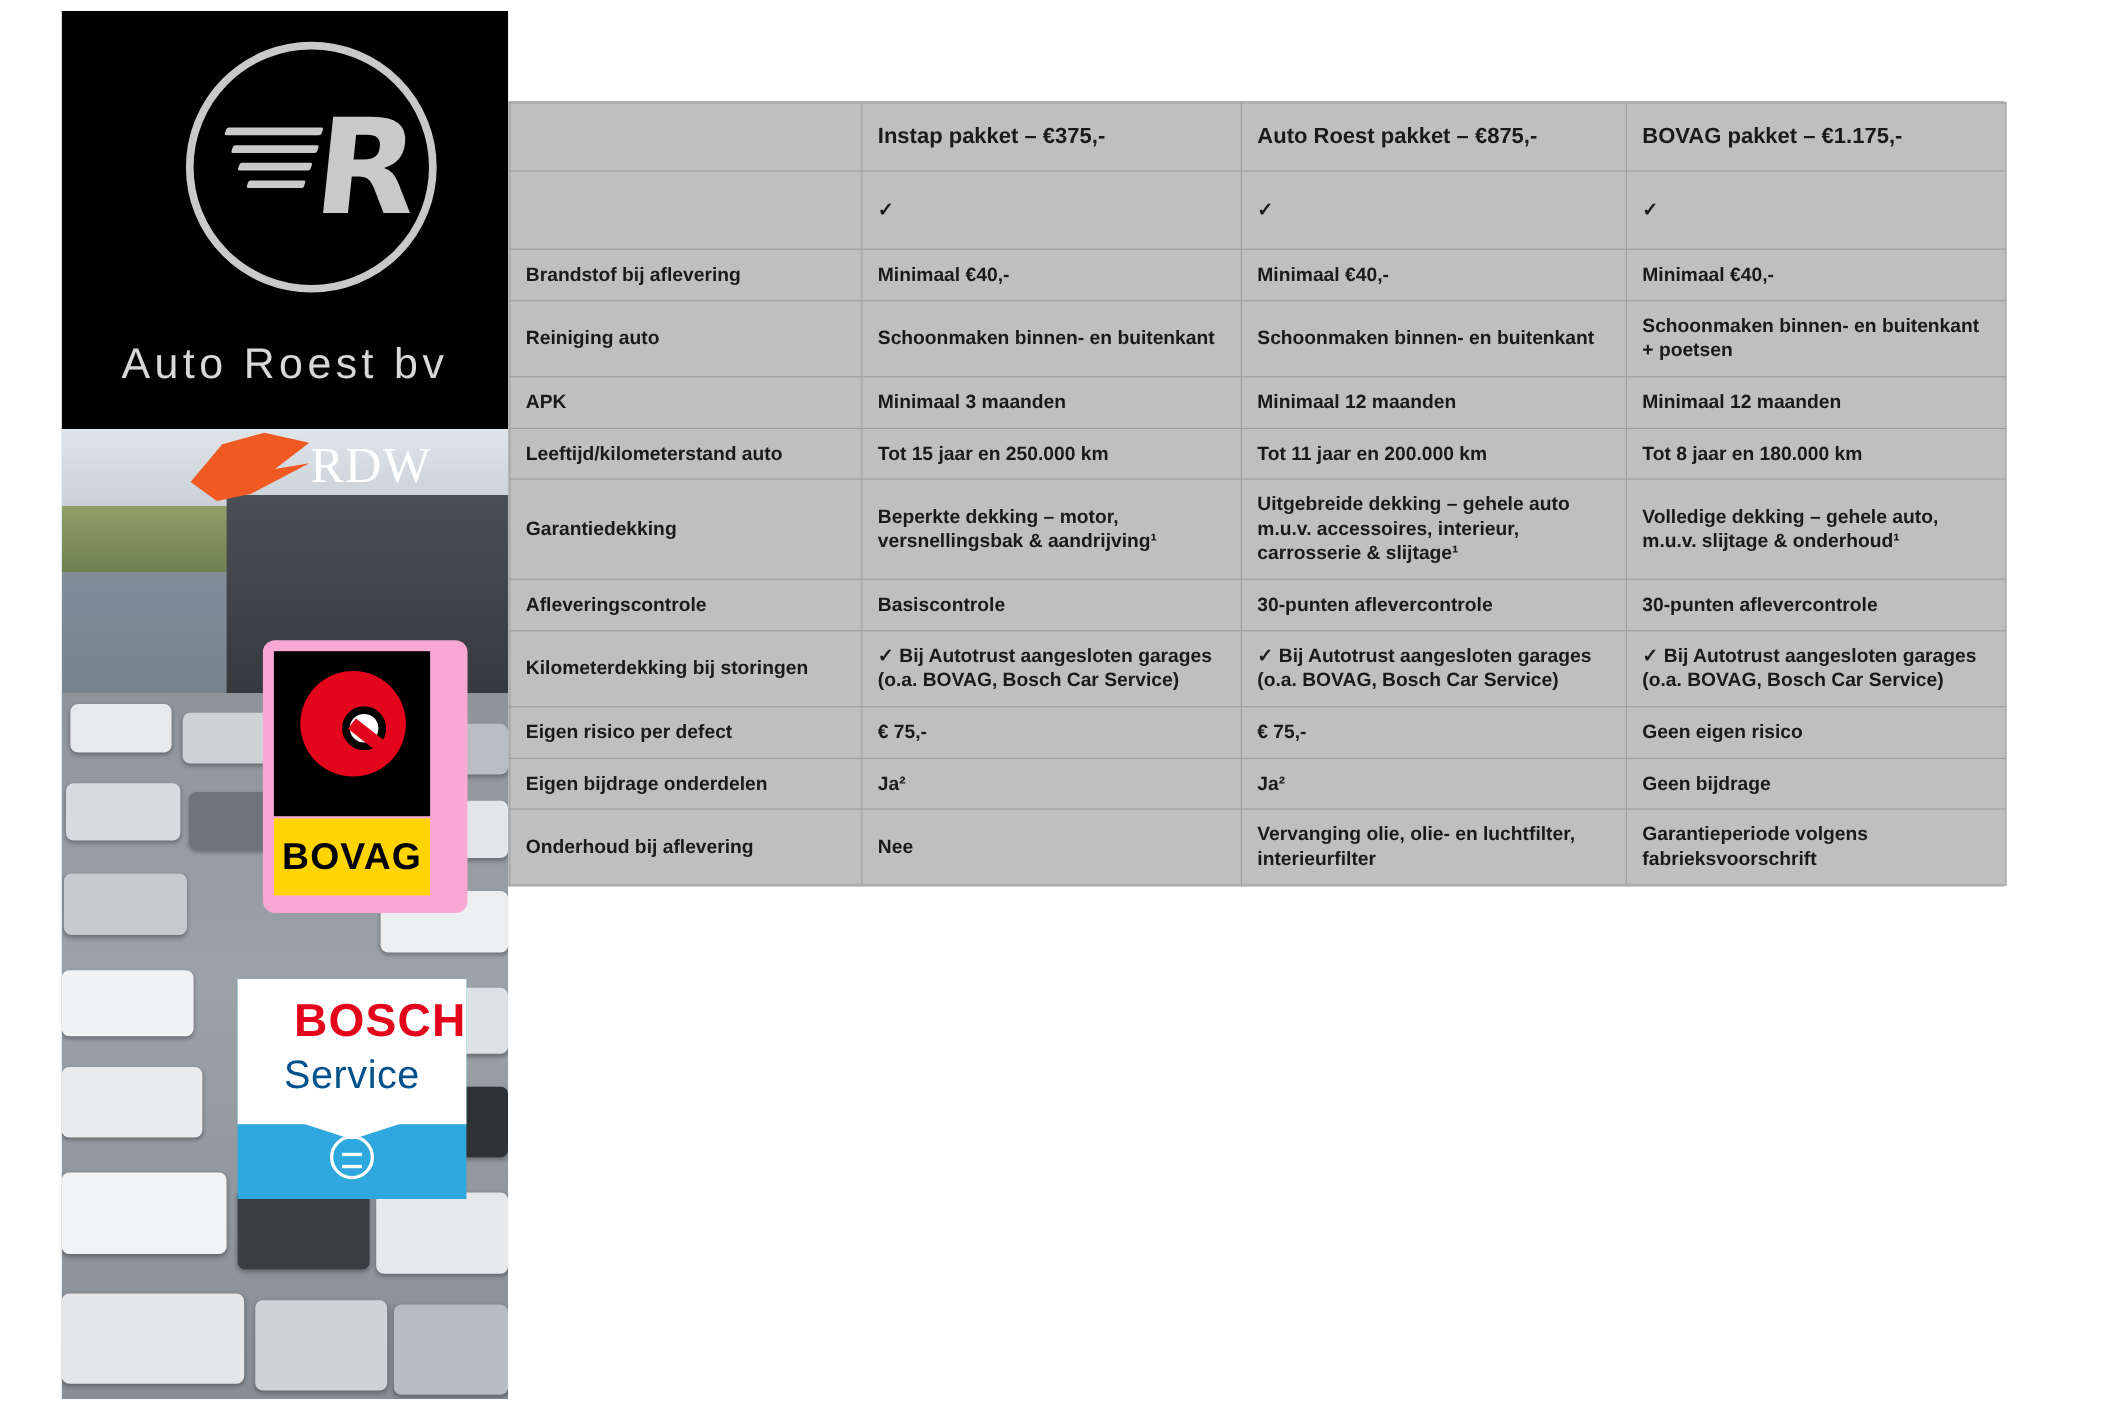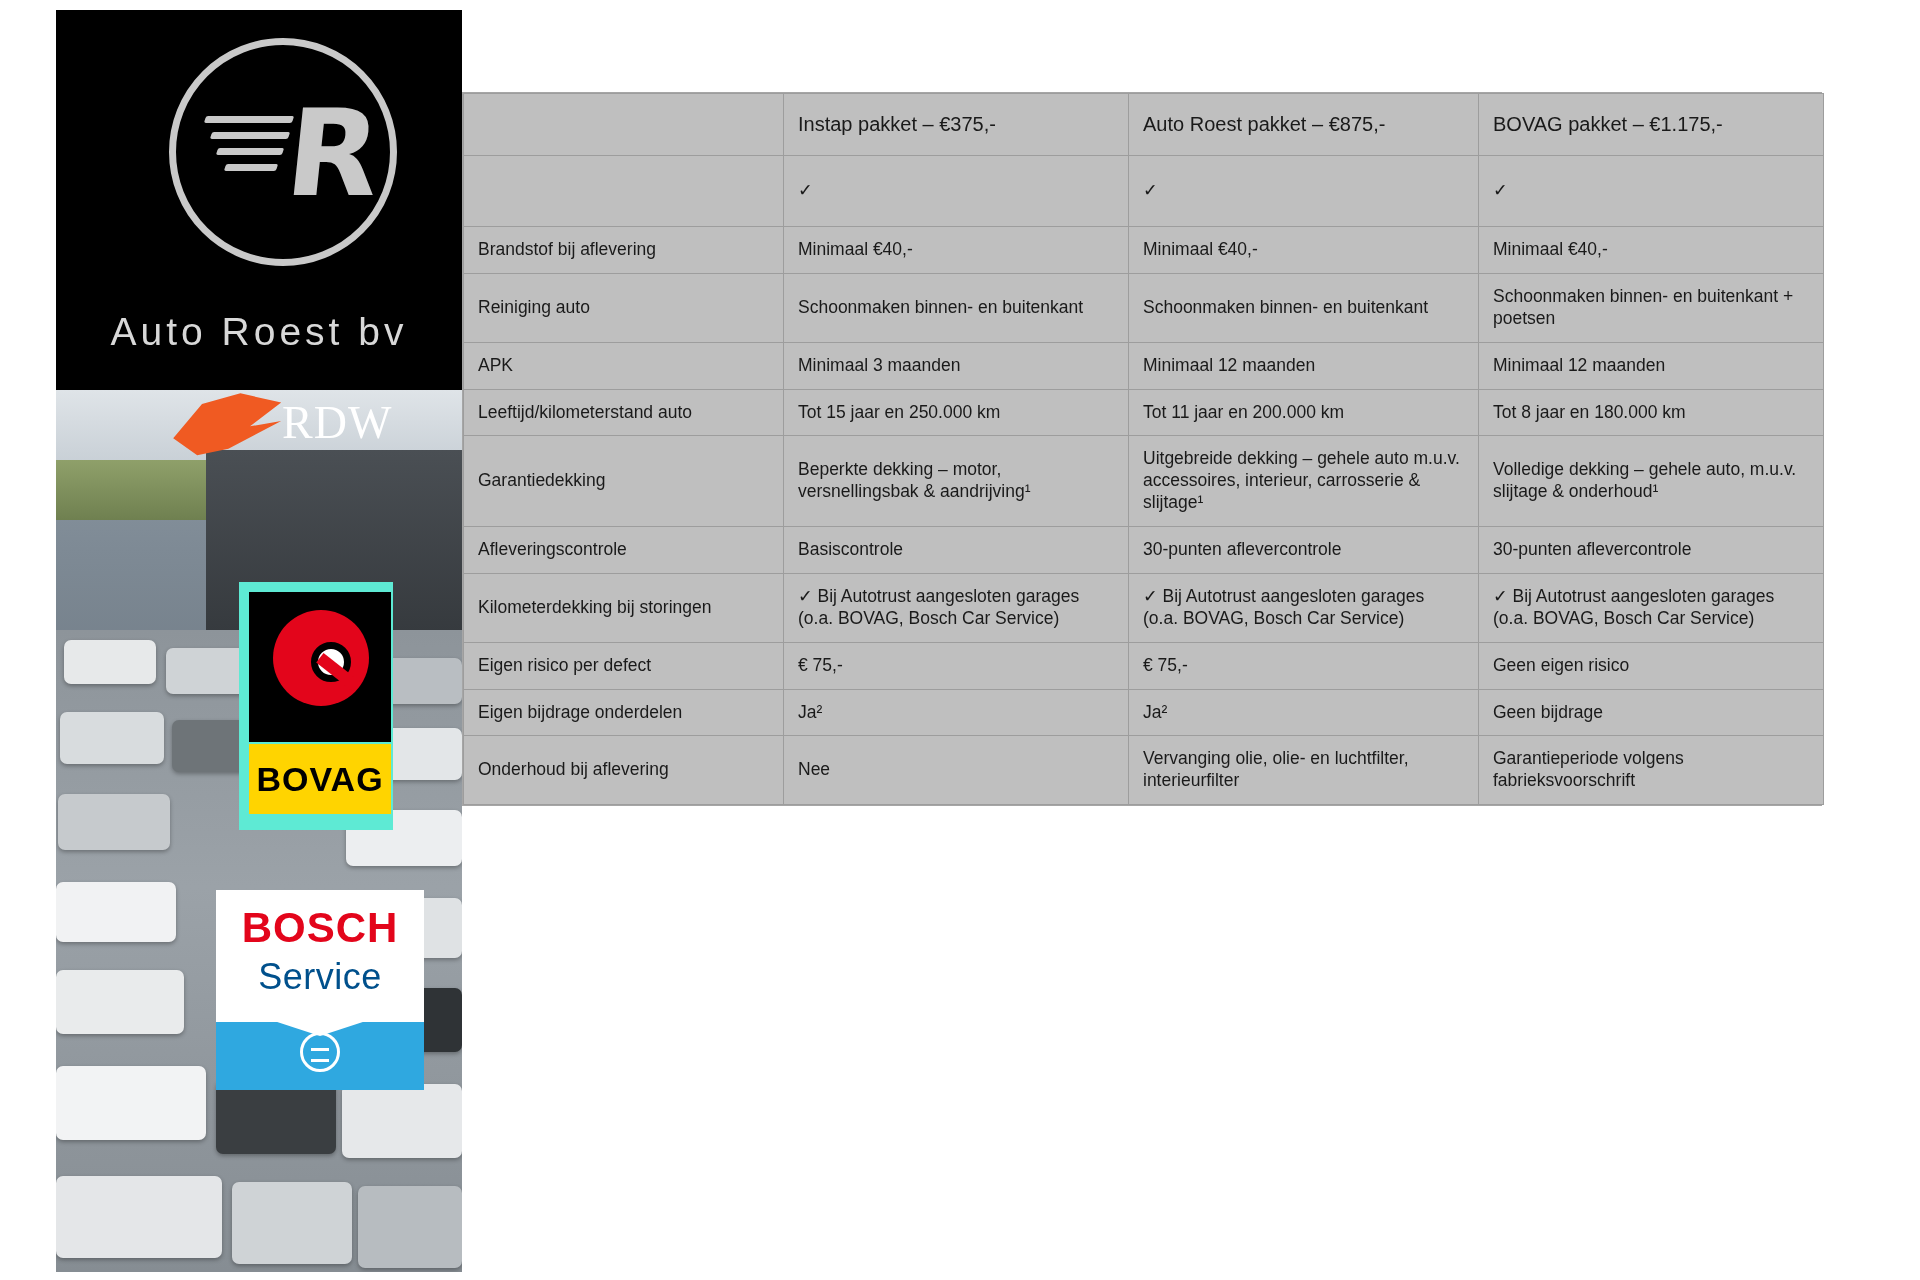--- a/index.html
+++ b/index.html
@@ -145,24 +145,25 @@
     left: 146px; top: 10px;
     font-size: 46px;
     font-family: "Liberation Serif", serif;
     color: #ffffff;
     letter-spacing: 1px;
   }
   .badge-bovag {
     position: absolute;
     left: 183px;
     top: 572px;
-    width: 154px;
+    width: 186px;
     height: 248px;
-    background: #5eead4;
+    background: #f9a8d4;
     box-sizing: border-box;
+    border-radius: 11px;
   }
   .bovag-top {
     position: absolute; left: 10px; top: 10px; width: 142px; height: 150px;
     background: #000000;
   }
   .bovag-circle {
     position: absolute; left: 24px; top: 18px;
     width: 96px; height: 96px; border-radius: 50%;
     background: #e3051b;
   }
@@ -195,21 +196,21 @@
     top: 880px;
     width: 208px;
     height: 200px;
     background: #2fa8e0;
   }
   .bosch-white {
     position: absolute; left: 0; top: 0; width: 208px; height: 132px;
     background: #ffffff;
   }
   .bosch-bosch {
-    position: absolute; left: 0; top: 14px; width: 208px; text-align: center;
+    position: absolute; left: 0; top: 14px; width: 208px; text-align: right;
     color: #e3051b; font-size: 42px; font-weight: bold; letter-spacing: 1px;
   }
   .bosch-service {
     position: absolute; left: 0; top: 66px; width: 208px; text-align: center;
     color: #00508c; font-size: 36px; letter-spacing: 0.5px;
   }
   .bosch-notch {
     position: absolute; left: 0; top: 112px; width: 208px; height: 34px;
     background: #ffffff;
     clip-path: polygon(0 0, 100% 0, 100% 0, 50% 100%, 0 0);
@@ -241,21 +242,21 @@
     border-collapse: collapse;
     width: 100%;
     table-layout: fixed;
     background: #bfbfbf;
   }
   table.compare td, table.compare th {
     border: 1px solid #9d9d9d;
     vertical-align: middle;
     padding: 12px 14px;
     font-size: 17.5px;
-    font-weight: normal;
+    font-weight: bold;
     color: #1a1a1a;
     line-height: 1.25;
     text-align: left;
     font-family: "Liberation Sans", sans-serif;
   }
   table.compare th {
     font-size: 20px;
     padding: 18px 14px;
   }
   col.c0 { width: 320px; }

